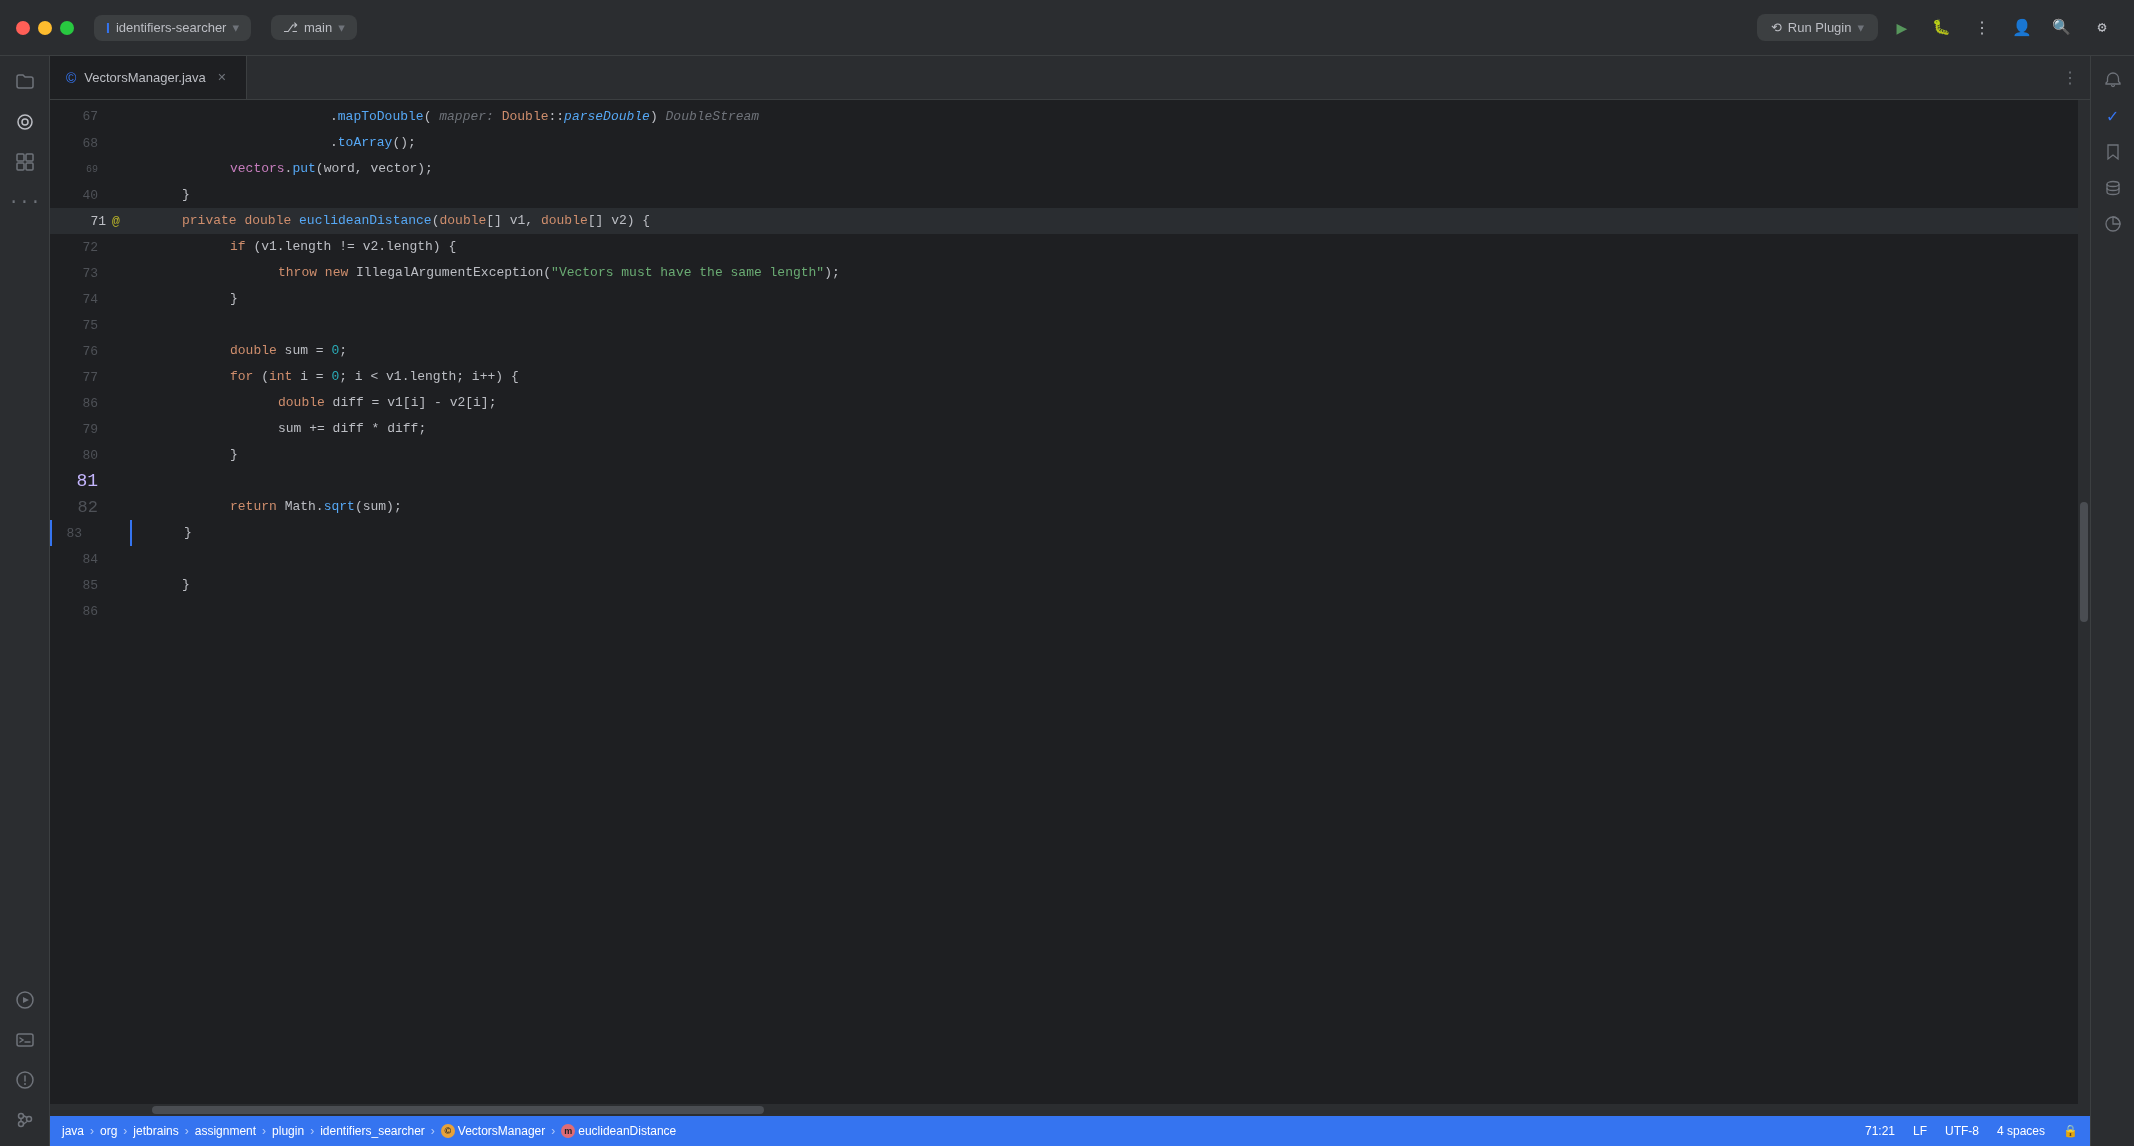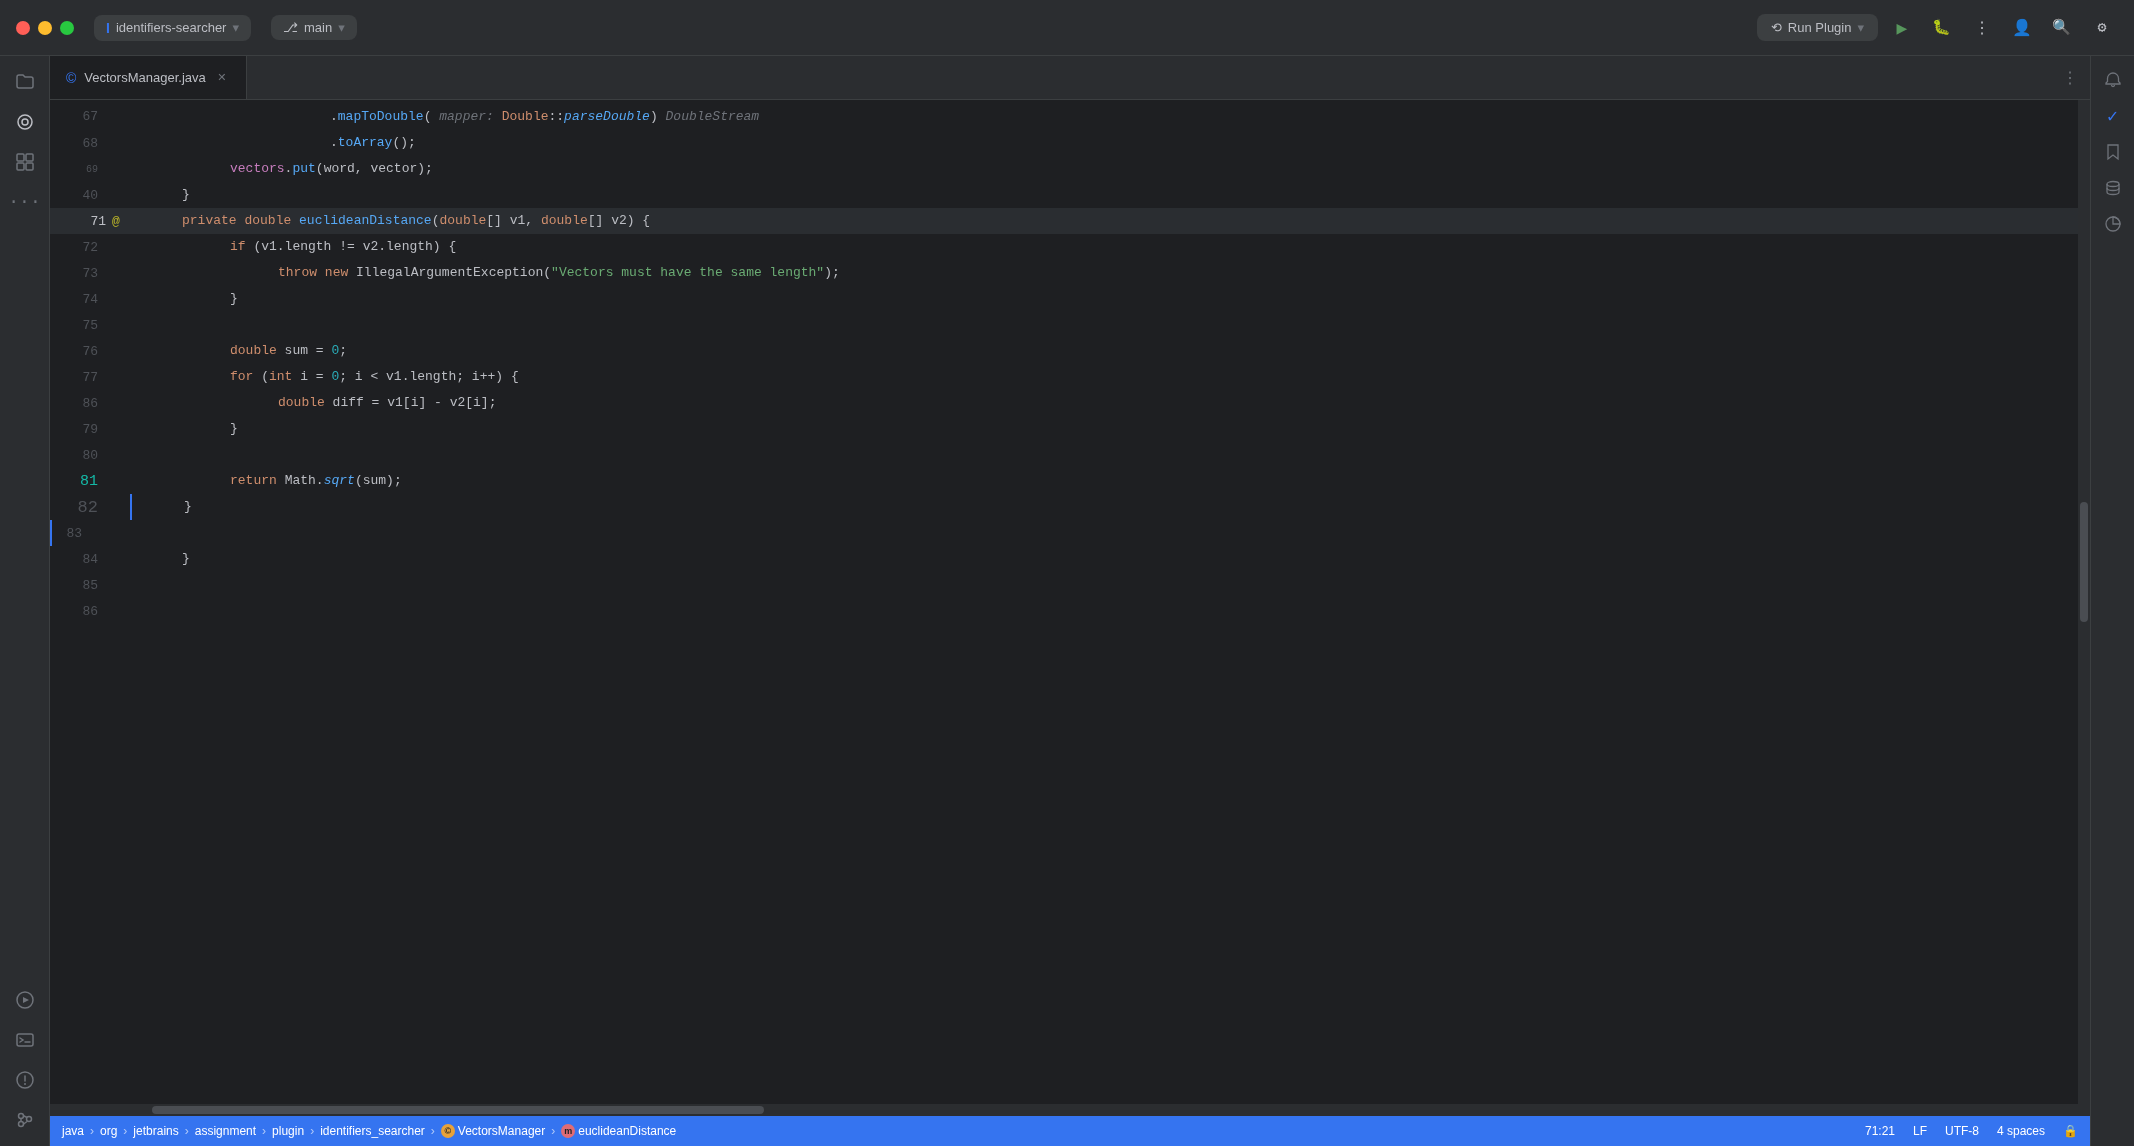--- a/index.html
+++ b/index.html
@@ -205,21 +205,21 @@
 
     
     .kw { color: #cf8e6d; } 
     .type { color: #cf8e6d; }
     .method { color: #56a8f5; }
     .string { color: #6aab73; }
     .number { color: #2aacb8; }
     .punct { color: #bcbec4; }
     .field { color: #c77dbe; }
     .static-method { color: #56a8f5; font-style: italic; }
-    .italic { font-style: italic; }
+    .italic { }
     .hint-text { color: #6f737a; font-style: italic; }
 
     
     .right-sidebar {
       width: 44px;
       background: #2b2d30;
       display: flex;
       flex-direction: column;
       align-items: center;
       padding: 8px 0;
@@ -490,21 +490,21 @@
           </div>
         <div style="display:flex;align-items:center;height:26px;justify-content:flex-end;padding-right:8px">
             <span style="color:#4e5157;font-size:13px">79</span>
             <div style="width:24px"></div>
           </div>
         <div style="display:flex;align-items:center;height:26px;justify-content:flex-end;padding-right:8px">
             <span style="color:#4e5157;font-size:13px">80</span>
             <div style="width:24px"></div>
           </div>
         <div style="display:flex;align-items:center;height:26px;justify-content:flex-end;padding-right:8px">
-            <span style="color:#14b8a6;font-size:15px">81</span>
+            <span style="color:#c4b5fd;font-size:18px">81</span>
             <div style="width:24px"></div>
           </div>
         <div style="display:flex;align-items:center;height:26px;justify-content:flex-end;padding-right:8px">
             <span style="color:#4e5157;font-size:17px">82</span>
             <div style="width:24px"></div>
           </div>
         <div style="display:flex;align-items:center;height:26px;justify-content:flex-end;padding-right:24px;border-left:2px solid #3574f0">
             <span style="color:#4e5157;font-size:13px">83</span>
             <div style="width:24px"></div>
           </div>
@@ -563,20 +563,23 @@
         </div>
 
         <div class="code-line" style="padding-left:100px">
           <span class="kw">for</span><span class="punct"> (</span><span class="kw">int</span><span class="punct"> i = </span><span class="number">0</span><span class="punct">; i &lt; v1.length; i++) {</span>
         </div>
 
         <div class="code-line" style="padding-left:148px">
           <span class="kw">double</span><span class="punct"> diff = v1[i] - v2[i];</span>
         </div>
 
+        <div class="code-line" style="padding-left:148px">
+          <span class="punct">sum += diff * diff;</span>
+        </div>
 
         <div class="code-line" style="padding-left:100px">
           <span class="punct">}</span>
         </div>
 
         <div class="code-line" style="padding-left:100px">&nbsp;</div>
 
         <div class="code-line" style="padding-left:100px">
           <span class="kw">return</span><span class="punct"> </span><span style="color:#bcbec4">Math</span><span class="punct">.</span><span class="method italic">sqrt</span><span class="punct">(sum);</span>
         </div>

